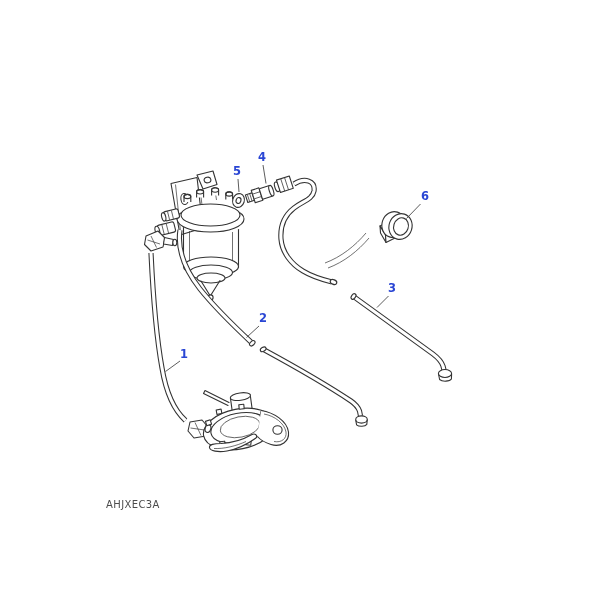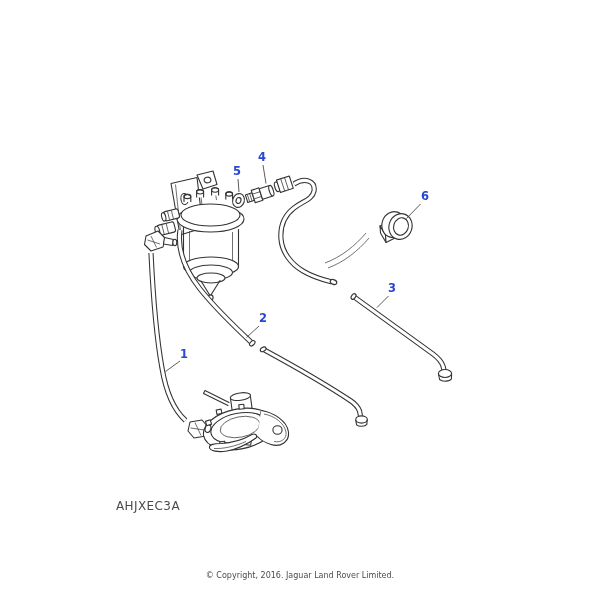--- a/index.html
+++ b/index.html
@@ -27,23 +27,23 @@
     transform: translate(-50%, -50%);
     color: var(--callout-blue, #2a46d4);
     font-weight: bold;
     font-size: 11.5px;
     line-height: 1;
     cursor: pointer;
     user-select: none;
   }
   .diagram-code {
     position: absolute;
-    left: 116px;
+    left: 106px;
     top: 499px;
-    font-size: 12px;
+    font-size: 10px;
     letter-spacing: 0.4px;
     color: #4c4c4c;
   }
   .copyright {
     position: absolute;
     left: 0;
     right: 0;
     top: 571px;
     text-align: center;
     font-size: 8px;
@@ -222,14 +222,13 @@
   </svg>
 
   <span class="callout" style="left:184px; top:355px;">1</span>
   <span class="callout" style="left:263px; top:319px;">2</span>
   <span class="callout" style="left:392px; top:289px;">3</span>
   <span class="callout" style="left:262px; top:158px;">4</span>
   <span class="callout" style="left:237px; top:172px;">5</span>
   <span class="callout" style="left:425px; top:197px;">6</span>
 
   <div class="diagram-code">AHJXEC3A</div>
-  <div class="copyright">© Copyright, 2016. Jaguar Land Rover Limited.</div>
 </div>
 
 </body></html>

